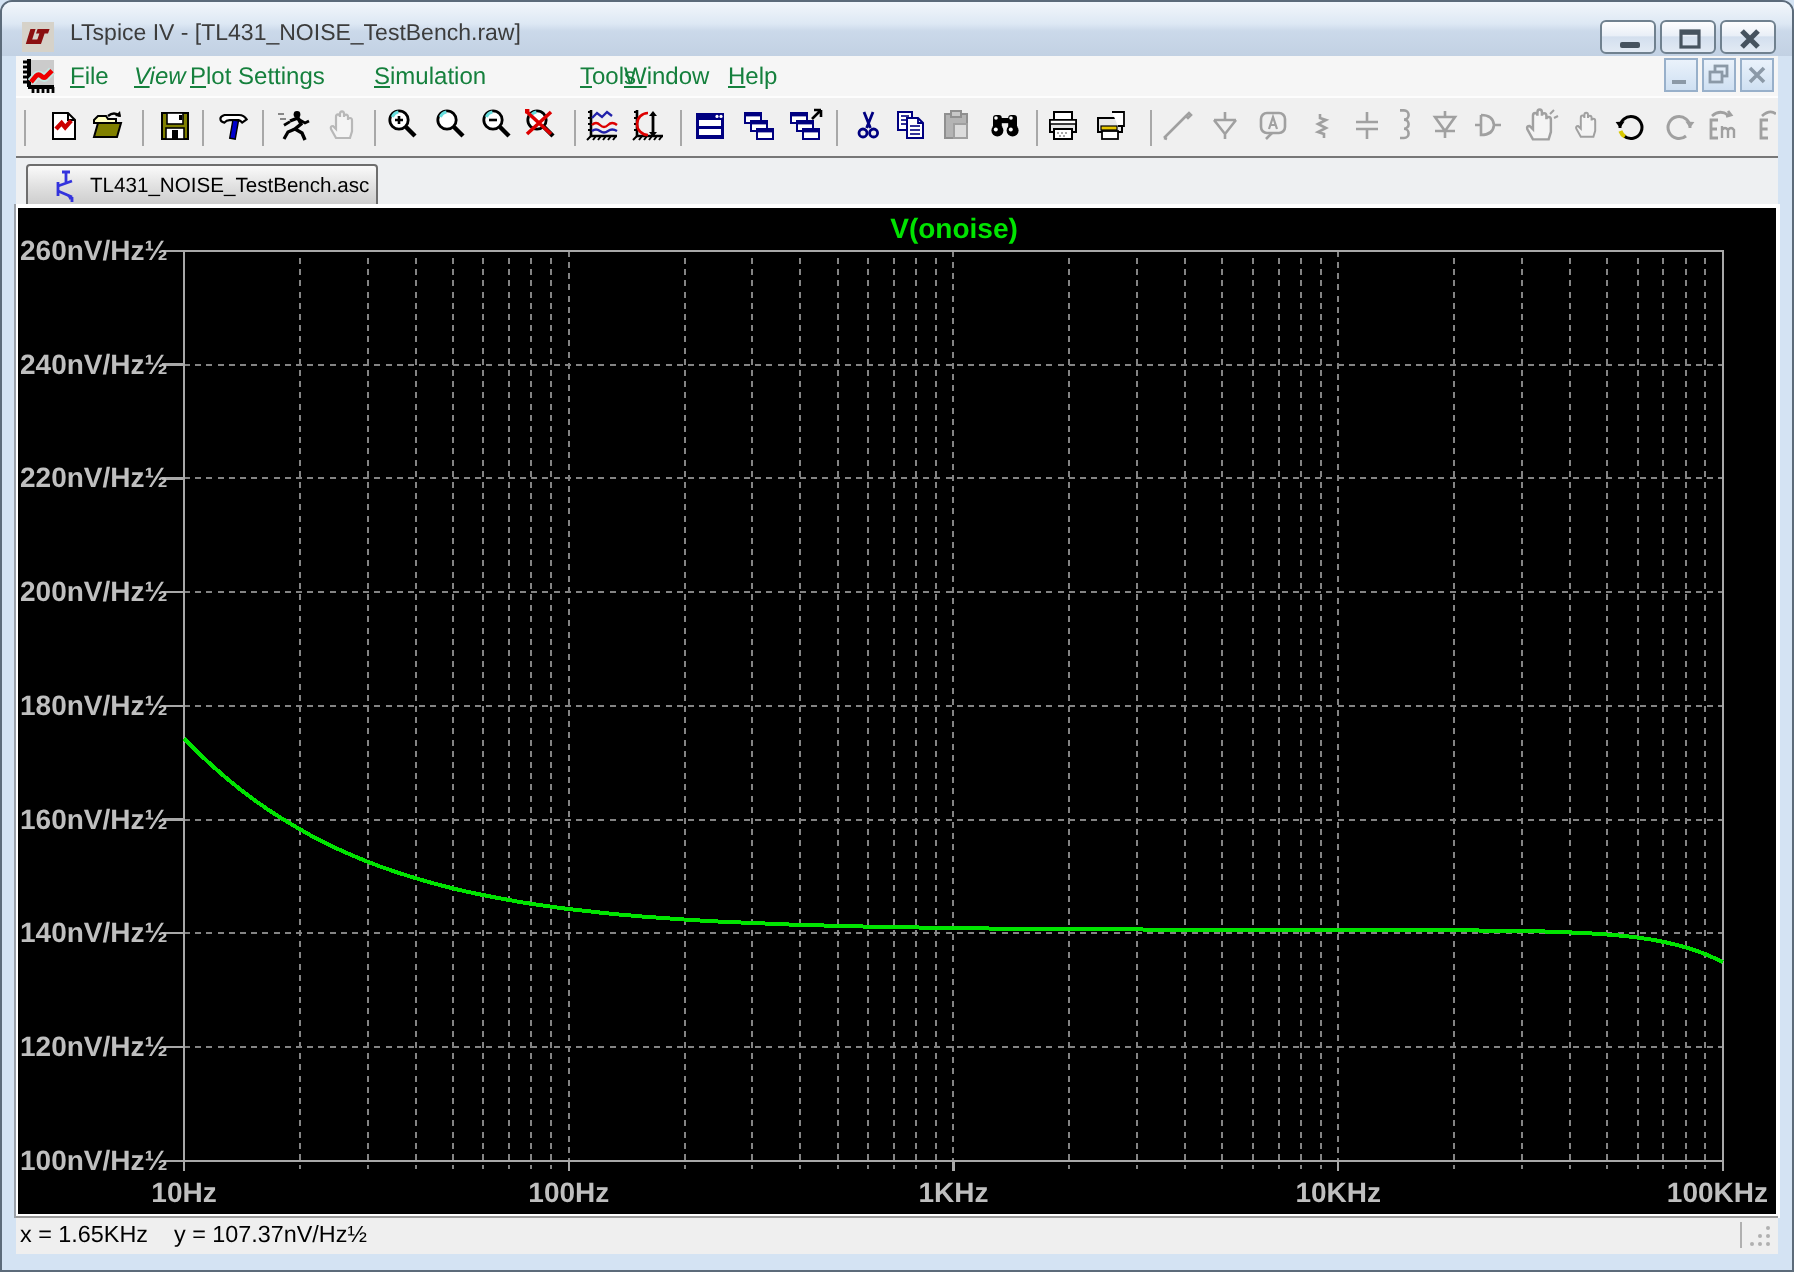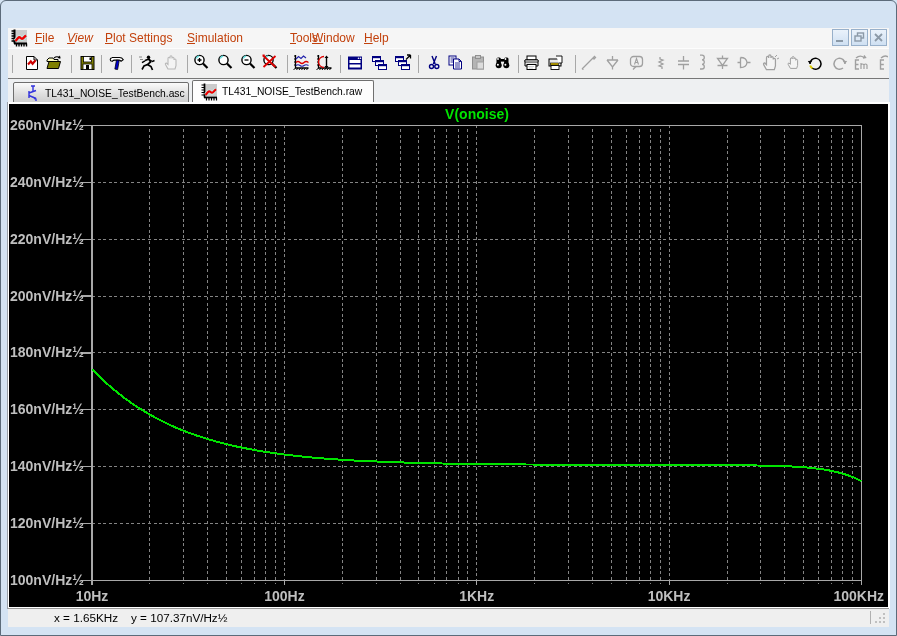--- a/index.html
+++ b/index.html
@@ -6,55 +6,73 @@
   background:#d4e3f3; border:1px solid #5c6b7a; border-radius:6px 6px 0 0; }
 #titlebar { position:absolute; left:0px; top:0px; width:895px; height:27px;
   border-radius:5px 5px 0 0; border-top:1px solid #f0f6fc;
   background:linear-gradient(#f0f5fa 0%, #dde8f4 38%, #cbd9ea 52%, #c2d1e3 100%); }
 #titleicon { position:absolute; left:10px; top:9px; }
 #titletext { position:absolute; left:34px; top:9px; font-size:11.5px; color:#3c3c3c; white-space:pre; }
 .winbtn { position:absolute; top:8px; height:17px; border:1px solid #70818f; border-radius:3px;
   background:linear-gradient(#fdfdfe 0%, #e9eff7 45%, #d3dfee 50%, #e2eaf4 100%); }
 #menubar { position:absolute; left:7px; top:27px; width:881px; height:20px; background:#f6f6f6; }
 #menuicon { position:absolute; left:2px; top:1px; }
-.menuitem { position:absolute; top:3px; font-size:12px; color:#c2410c; }
+.menuitem { position:absolute; top:3px; font-size:12px; color:#15803d; }
 .mdibtn { position:absolute; top:1px; width:17px; height:17px; border:1px solid #98b0ca;
   background:linear-gradient(#eaf2fb, #cfe0f2); }
 .mdibtn svg { position:absolute; left:0; top:0; }
 #toolbar { position:absolute; left:7px; top:47px; width:881px; height:30px; background:#f0f0f0; border-top:1px solid #fdfdfd; overflow:hidden; }
 .tbsep { position:absolute; top:6px; width:1px; height:18px; background:#a8a8a8; }
 .tbi { position:absolute; top:5px; }
 #tabbar { position:absolute; left:7px; top:77px; width:881px; height:26px; background:#eef0f2; border-top:1px solid #777;padding-left:40px; }
 #tab1 { position:absolute; left:5px; top:3px; width:176px; height:21px;
   background:linear-gradient(#fafafa, #e0e0e0 55%, #cecece); border:1px solid #6e6e6e;
   border-radius:2px 2px 0 0; }
 #tab2 { position:absolute; left:184px; top:1px; width:182px; height:26px;
   background:#fdfdfd; border:1px solid #707070; border-bottom:none; border-radius:2px 2px 0 0; }
 .tabtext { position:absolute; top:4.5px; font-size:10.3px; color:#000; white-space:pre; }
 #client { position:absolute; left:6px; top:101px; width:883px; height:507px; background:#fff; border-left:1px solid #9aa0a8; }
 #status { position:absolute; left:7px; top:607px; width:881px; height:19px; background:#efefef;
   border-top:1px solid #9a9a9a; font-size:11.7px; color:#000; }
-#status span { position:absolute; top:2px;margin-left:44px; }
+#status span { position:absolute; top:2px; }
 #statdiv { position:absolute; left:862px; top:2px; width:1px; height:13px; background:#b0b0b0; }
 </style></head>
 <body>
 <div id="win">
+  <div id="titlebar">
+    <svg id="titleicon" width="16" height="15" viewBox="0 0 16 15">
+        <rect x="0" y="0" width="16" height="15" fill="#d6d2c9"></rect>
+        <path d="M4.2,3.5 h2.6 l-1.7,5.3 h3.2 l-0.8,2.2 h-5.6 z" fill="#8b1010"></path>
+        <path d="M7.8,3.5 h6 l-0.8,2.2 h-1.7 l-1.8,5.3 h-2.6 l1.8,-5.3 h-1.7 z" fill="#8b1010"></path>
+      </svg>
+    <div id="titletext">LTspice IV - [TL431_NOISE_TestBench.raw]</div>
+    <div class="winbtn" style="left:799px; width:28px;"><svg width="28" height="17" viewBox="0 0 28 17">
+          <rect x="9" y="10" width="10" height="3" rx="1" fill="#46535f"></rect>
+        </svg></div>
+      <div class="winbtn" style="left:829px; width:28px;"><svg width="28" height="17" viewBox="0 0 28 17">
+          <rect x="9.5" y="4.5" width="9" height="8" fill="none" stroke="#46535f" stroke-width="1.6"></rect>
+          <rect x="9.5" y="4" width="9" height="2.4" fill="#46535f"></rect>
+        </svg></div>
+      <div class="winbtn" style="left:859px; width:28px;"><svg width="28" height="17" viewBox="0 0 28 17">
+          <path d="M10,4.5 L18,12.5 M18,4.5 L10,12.5" stroke="#46535f" stroke-width="2.6"></path>
+        </svg></div>
+  </div>
   <div id="menubar">
     <svg id="menuicon" width="18" height="18" viewBox="0 0 18 18">
         <rect x="5" y="1" width="12" height="13" fill="#cbcbcb"></rect>
         <path d="M4.5,0.5 v14" stroke="#000" stroke-width="2"></path>
         <path d="M4,14.5 h13" stroke="#000" stroke-width="2"></path>
         <path d="M4.5,2 h-3 M4.5,4.5 h-3 M4.5,7 h-3 M4.5,9.5 h-3 M4.5,12 h-3" stroke="#000" stroke-width="1.4"></path>
         <path d="M6.5,14.5 v3 M9,14.5 v3 M11.5,14.5 v3 M14,14.5 v3 M16.5,14.5 v3" stroke="#000" stroke-width="1.4"></path>
         <path d="M5.5,12 l2.5,-3 q1.3,-1.3 2.6,0 q1.3,1.3 2.4,0.3 l3,-3" stroke="#c2e8e2" stroke-width="4.2" fill="none"></path>
         <path d="M5.5,12 l2.5,-3 q1.3,-1.3 2.6,0 q1.3,1.3 2.4,0.3 l3,-3" stroke="#ee0000" stroke-width="2.4" fill="none"></path>
       </svg>
     <span class="menuitem" style="left:27px;"><u>F</u>ile</span>
     <span class="menuitem" style="left:59px;font-style:italic;"><u>V</u>iew</span>
-    <span class="menuitem" style="left:97px;"><u>P</u>lot Settings</span>
+    <span class="menuitem" style="left:87px;"><u>P</u>lot Settings</span>
     <span class="menuitem" style="left:179px;"><u>S</u>imulation</span>
     <span class="menuitem" style="left:246px;margin-left:36px;"><u>T</u>ools</span>
     <span class="menuitem" style="left:304px;"><u>W</u>indow</span>
     <span class="menuitem" style="left:356px;text-align:center;"><u>H</u>elp</span>
     <div class="mdibtn" style="left:824px;">
         <svg width="15" height="15" viewBox="0 0 15 15">
           <rect x="3" y="10" width="7" height="2" fill="#8b99a7"></rect>
         </svg>
       </div>
       <div class="mdibtn" style="left:843px;">
@@ -328,32 +346,20 @@
     <div id="tab1">
         <svg width="16" height="17" viewBox="0 0 16 17" style="position:absolute;left:11px;top:2px;">
           <g stroke="#3333dd" stroke-width="1.4" fill="none">
             <path d="M10,1 h-4 M8,1 v5"></path>
             <path d="M4,6 v7"></path>
             <path d="M4,8 l7,-2.5 M4,10.5 l7,3 M11,13.5 v2.5"></path>
             <path d="M8,11.8 l3.2,1.5 l-1.2,1.8 z" fill="#3333dd" stroke="none"></path>
           </g>
         </svg>
         <span class="tabtext" style="left:31px;">TL431_NOISE_TestBench.asc</span>
-      </div>
-    <div id="tab2">
-        <svg width="18" height="18" viewBox="0 0 18 18" style="position:absolute;left:7px;top:2px;">
-          <rect x="5" y="1" width="12" height="13" fill="#cbcbcb"></rect>
-          <path d="M4.5,0.5 v14" stroke="#000" stroke-width="1.7"></path>
-          <path d="M4,14.5 h13" stroke="#000" stroke-width="1.7"></path>
-          <path d="M4.5,2 h-3 M4.5,4.5 h-3 M4.5,7 h-3 M4.5,9.5 h-3 M4.5,12 h-3" stroke="#000" stroke-width="1.2"></path>
-          <path d="M6.5,14.5 v3 M9,14.5 v3 M11.5,14.5 v3 M14,14.5 v3 M16.5,14.5 v3" stroke="#000" stroke-width="1.2"></path>
-          <path d="M5.5,12 l2.5,-3 q1.3,-1.3 2.6,0 q1.3,1.3 2.4,0.3 l3,-3" stroke="#c2e8e2" stroke-width="3.6" fill="none"></path>
-          <path d="M5.5,12 l2.5,-3 q1.3,-1.3 2.6,0 q1.3,1.3 2.4,0.3 l3,-3" stroke="#ee0000" stroke-width="2.1" fill="none"></path>
-        </svg>
-        <span class="tabtext" style="left:29px;">TL431_NOISE_TestBench.raw</span>
       </div>
   </div>
   <div id="client"></div>
   <svg width="897" height="636" viewBox="0 0 897 636" style="position:absolute;left:-1px;top:-1px;">
       <rect x="9" y="104" width="879" height="503" fill="#000"></rect>
       <g stroke="#848484" stroke-width="1" stroke-dasharray="3,2.6" shape-rendering="crispEdges">
         <line x1="284.4" y1="125.4" x2="284.4" y2="584.4"></line>
         <line x1="476.7" y1="125.4" x2="476.7" y2="584.4"></line>
         <line x1="669.1" y1="125.4" x2="669.1" y2="584.4"></line>
         <line x1="149.9" y1="129" x2="149.9" y2="584.4"></line>

